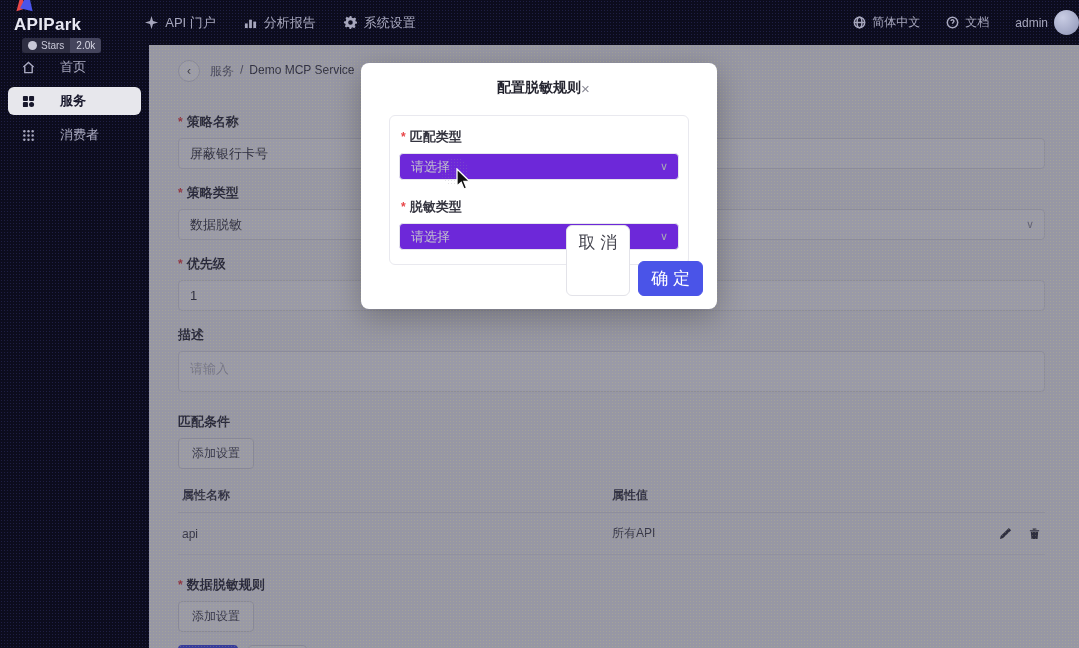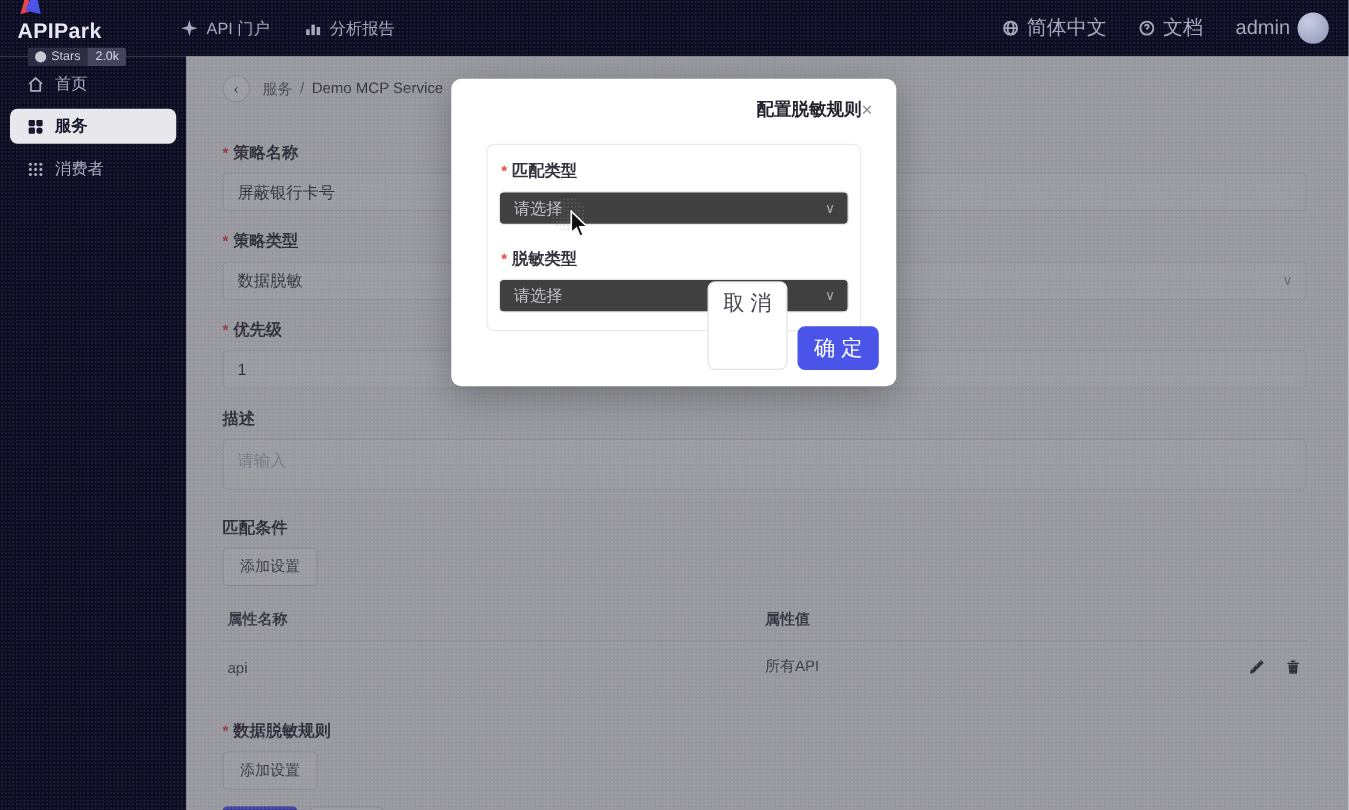--- a/index.html
+++ b/index.html
@@ -18,34 +18,34 @@
   .logo-mark .t2 { position:absolute; left:8px; top:0; width:0; height:0; border-left:4px solid transparent; border-right:9px solid transparent; border-bottom:18px solid #4a54e8; transform:rotate(14deg); }
   .logo-text { color:#e8e8f2; font-size:17px; font-weight:bold; letter-spacing:.3px; }
   .gh-badge { display:flex; align-items:center; margin-left:8px; font-size:10px; border-radius:3px; overflow:hidden; }
   .gh-badge .left { background:#2e2e42; color:#c9c9d8; padding:2px 6px; display:flex; align-items:center; gap:4px; }
   .gh-badge .right { background:#44445c; color:#d8d8e6; padding:2px 6px; }
   .gh-dot { width:9px; height:9px; border-radius:50%; background:#c9c9d8; display:inline-block; }
   .nav-items { display:flex; align-items:center; margin-left:30px; height:45px; }
   .nav-item { position:relative; display:flex; align-items:center; gap:7px; font-size:13px; padding:0 14px; height:45px; cursor:pointer; }
   .nav-item.active { color:#f0f0f6; }
   .nav-item.active::after { content:""; position:absolute; left:24px; right:14px; bottom:5px; height:2px; background:#e8e8f0; }
-  .nav-right { margin-left:auto; display:flex; align-items:center; gap:26px; padding-right:16px; font-size:16px; }
+  .nav-right { margin-left:auto; display:flex; align-items:center; gap:26px; padding-right:0; font-size:12px; }
   .nav-right .chunk { display:flex; align-items:center; gap:6px; cursor:pointer; }
   .avatar { width:25px; height:25px; border-radius:50%; background:radial-gradient(circle at 35% 30%, #c9cde4, #8d93b5); }
   .nicon-svg { width:13px; height:13px; display:block; }
   .nicon-svg * { stroke:#a7a7bd; fill:none; stroke-width:1.6; }
   .nicon-svg.filled * { fill:#a7a7bd; stroke:none; }
   .active .nicon-svg * { stroke:#f0f0f6; }
 
   
   .sidebar { position:absolute; left:0; top:45px; width:149px; height:603px; z-index:25;
     background-color:#0c0c1d;
     background-image:radial-gradient(rgba(72,72,150,.33) 25%, transparent 26%);
     background-size:3px 3px; padding-top:8px; }
-  .side-item { display:flex; align-items:center; gap:9px; height:28px; margin:0 8px 0 8px; padding-left:14px; border-radius:6px; color:#a9a9bf; font-size:13px; cursor:pointer; }
+  .side-item { display:flex; align-items:center; gap:25px; height:28px; margin:0 8px 0 8px; padding-left:14px; border-radius:6px; color:#a9a9bf; font-size:13px; cursor:pointer; }
   .side-item.active { background:#e7e7ec; color:#17172b; font-weight:bold; }
   .sicon { width:13px; height:13px; display:block; }
   .sicon * { stroke:currentColor; fill:none; stroke-width:1.5; }
   .sicon.filled * { fill:currentColor; stroke:none; }
 
   
   .content { position:absolute; left:149px; top:45px; right:0; bottom:0; background:#f6f6f8; padding:14px 34px 0 29px; z-index:1; }
   .breadcrumb { display:flex; align-items:center; gap:10px; height:24px; }
   .back-btn { width:22px; height:22px; border-radius:50%; border:1px solid #dcdce2; background:#fff; color:#555; font-size:12px; line-height:20px; text-align:center; cursor:pointer; }
   .crumbs { font-size:12px; color:#6d6d78; display:flex; gap:6px; }
@@ -78,26 +78,26 @@
   .btn.plain { background:#fbfbfc; border-color:#dcdce2; color:#4a4a55; }
 
   
   .mask { position:absolute; left:149px; top:45px; right:0; bottom:0; z-index:10;
     background-color:rgba(30,30,56,.44);
     background-image:radial-gradient(rgba(198,198,120,.26) 26%, transparent 27%);
     background-size:3px 3px; }
 
   
   .modal { position:absolute; left:361px; top:63px; width:356px; height:246px; background:#fff; border-radius:8px; z-index:40; box-shadow:0 8px 30px rgba(0,0,0,.25); }
-  .m-head { display:flex; align-items:center; justify-content:flex-end; padding:16px 19px 0 28px; }
+  .m-head { display:flex; align-items:center; justify-content:center; padding:16px 19px 0 28px; }
   .m-title { font-size:14px; font-weight:bold; color:#23232e; }
   .m-close { color:#8b8b96; font-size:15px; cursor:pointer; line-height:1; }
   .m-box { margin:18px 28px 0 28px; border:1px solid #e9e9ef; border-radius:6px; padding:12px 9px 14px 9px; }
   .m-label { display:flex; align-items:center; gap:4px; font-size:13px; font-weight:bold; color:#34343f; margin:0 0 7px 2px; }
-  .m-select { position:relative; height:27px; border:1px solid #e6e6ec; border-radius:4px; background:#404040; display:flex; align-items:center; padding:0 11px; font-size:13px; color:#c2c2cc; cursor:pointer; }
+  .m-select { position:relative; height:27px; border:1px solid #e6e6ec; border-radius:4px; background:#6d28d9; display:flex; align-items:center; padding:0 11px; font-size:13px; color:#c2c2cc; cursor:pointer; }
   .m-select .chev { position:absolute; right:10px; color:#a8a8b4; font-size:11px; }
   .m-gap { height:18px; }
   .m-foot { position:absolute; right:14px; bottom:13px; display:flex; gap:8px; }
   .m-btn { font-size:17px; border-radius:6px; padding:5px 12px; cursor:pointer; }
   .m-btn.plain { background:#fff; border:1px solid #e3e3e9; color:#45454f; }
   .m-btn.primary { background:#4a54e8; border:1px solid #4a54e8; color:#fff;margin-top:36px; }
 
   
   .spin-ghost { position:absolute; left:441px; top:158px; width:28px; height:28px; border-radius:50%; z-index:48;
     background-image:radial-gradient(rgba(150,150,160,.5) 25%, transparent 26%); background-size:3px 3px; opacity:.55; }
@@ -131,20 +131,26 @@
           </svg>
         <span>API 门户</span>
       </div>
       <div class="nav-item">
         <svg class="nicon-svg filled" viewBox="0 0 14 14">
             <rect x="1" y="8" width="3" height="5"></rect>
             <rect x="5.5" y="4" width="3" height="9"></rect>
             <rect x="10" y="6" width="3" height="7"></rect>
           </svg>
         <span>分析报告</span>
+      </div>
+      <div class="nav-item">
+        <svg class="nicon-svg filled" viewBox="0 0 14 14">
+            <path d="M7 4.5 A2.5 2.5 0 1 0 7 9.5 A2.5 2.5 0 1 0 7 4.5 M6 0 h2 l.4 1.8 l1.6.7 l1.7-.9 l1.4 1.4 l-.9 1.7 l.7 1.6 L14 6 v2 l-1.8.4 l-.7 1.6 l.9 1.7 l-1.4 1.4 l-1.7-.9 l-1.6.7 L8 14 H6 l-.4-1.8 l-1.6-.7 l-1.7.9 l-1.4-1.4 l.9-1.7 l-.7-1.6 L0 8 V6 l1.8-.4 l.7-1.6 l-.9-1.7 l1.4-1.4 l1.7.9 l1.6-.7 Z" fill-rule="evenodd"></path>
+          </svg>
+        <span>系统设置</span>
       </div>
     </div>
 
     <div class="nav-right">
       <span class="chunk">
         <svg class="nicon-svg" viewBox="0 0 14 14">
             <circle cx="7" cy="7" r="5.6"></circle>
             <ellipse cx="7" cy="7" rx="2.6" ry="5.6"></ellipse>
             <path d="M1.4 7 h11.2"></path>
           </svg>

